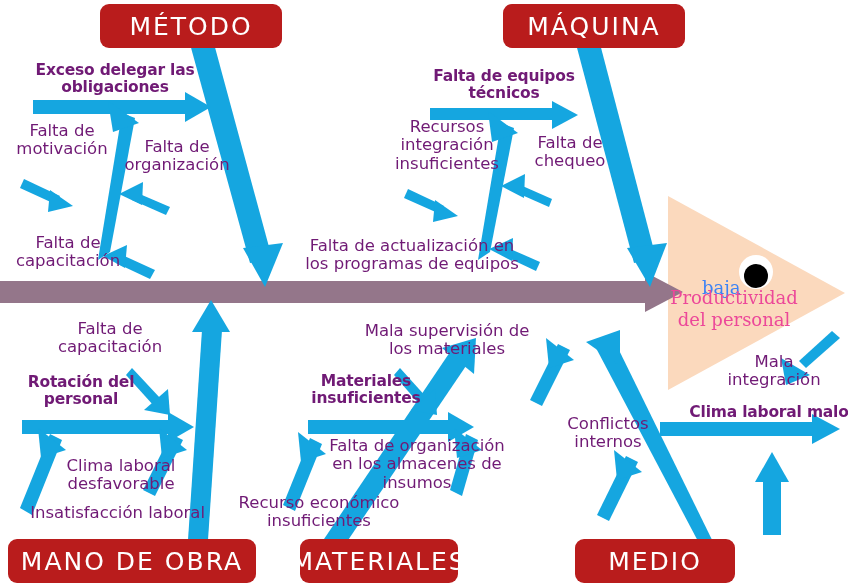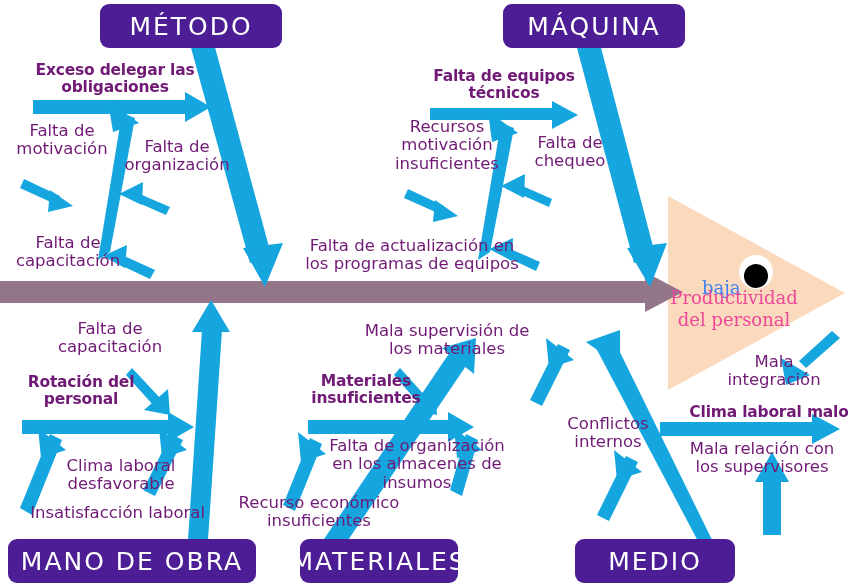--- a/index.html
+++ b/index.html
@@ -19,21 +19,21 @@
   }
   #fish-svg {
     position: absolute;
     left: 0;
     top: 0;
     width: 848px;
     height: 587px;
   }
   .cat-box {
     position: absolute;
-    background: #4c1d95;
+    background: #b91c1c;
     border-radius: 9px;
     color: #ffffff;
     font-family: "DejaVu Sans", sans-serif;
     font-size: 25px;
     letter-spacing: 2px;
     text-align: center;
     line-height: 1;
     display: flex;
     align-items: center;
     justify-content: center;
@@ -218,21 +218,21 @@
   <div class="lbl" style="left:2px; top:122px; width:120px;">Falta de
 motivación</div>
   <div class="lbl" style="left:116px; top:138px; width:122px;">Falta de
 organización</div>
   <div class="lbl" style="left:6px; top:234px; width:124px;">Falta de
 capacitación</div>
 
   <div class="lbl bold" style="left:428px; top:68px; width:152px;">Falta de equipos
 técnicos</div>
   <div class="lbl" style="left:388px; top:118px; width:118px;">Recursos
-motivación
+integración
 insuficientes</div>
   <div class="lbl" style="left:522px; top:134px; width:96px;">Falta de
 chequeo</div>
   <div class="lbl" style="left:289px; top:237px; width:246px;">Falta de actualización en
 los programas de equipos</div>
 
   <div class="lbl" style="left:40px; top:320px; width:140px;">Falta de
 capacitación</div>
   <div class="lbl bold" style="left:20px; top:374px; width:122px;">Rotación del
 personal</div>
@@ -248,16 +248,14 @@
 en los almacenes de
 insumos</div>
   <div class="lbl" style="left:226px; top:494px; width:186px;">Recurso económico
 insuficientes</div>
 
   <div class="lbl" style="left:551px; top:415px; width:114px;">Conflictos
 internos</div>
   <div class="lbl" style="left:716px; top:353px; width:116px;">Mala
 integración</div>
   <div class="lbl bold" style="left:687px; top:404px; width:164px;">Clima laboral malo</div>
-  <div class="lbl" style="left:676px; top:440px; width:172px;">Mala relación con
-los supervisores</div>
 
 </div>
 
 </body></html>

